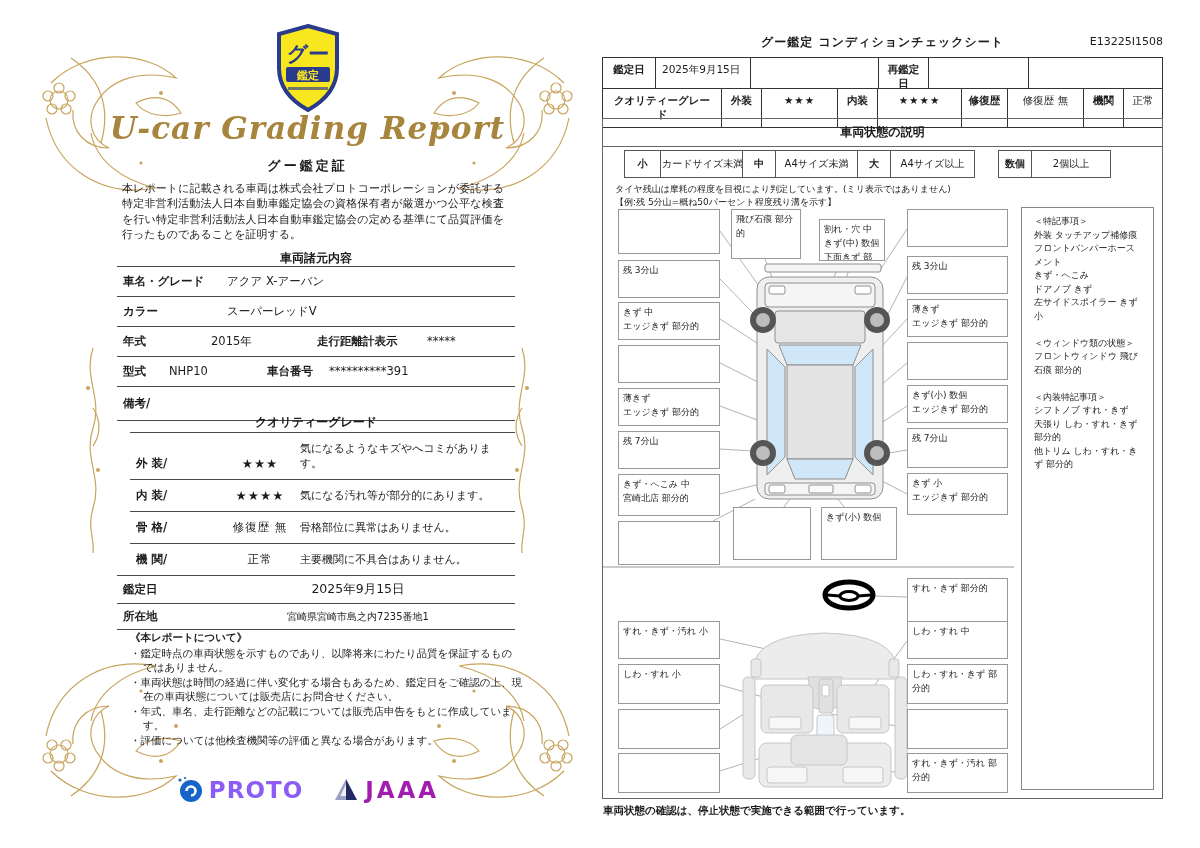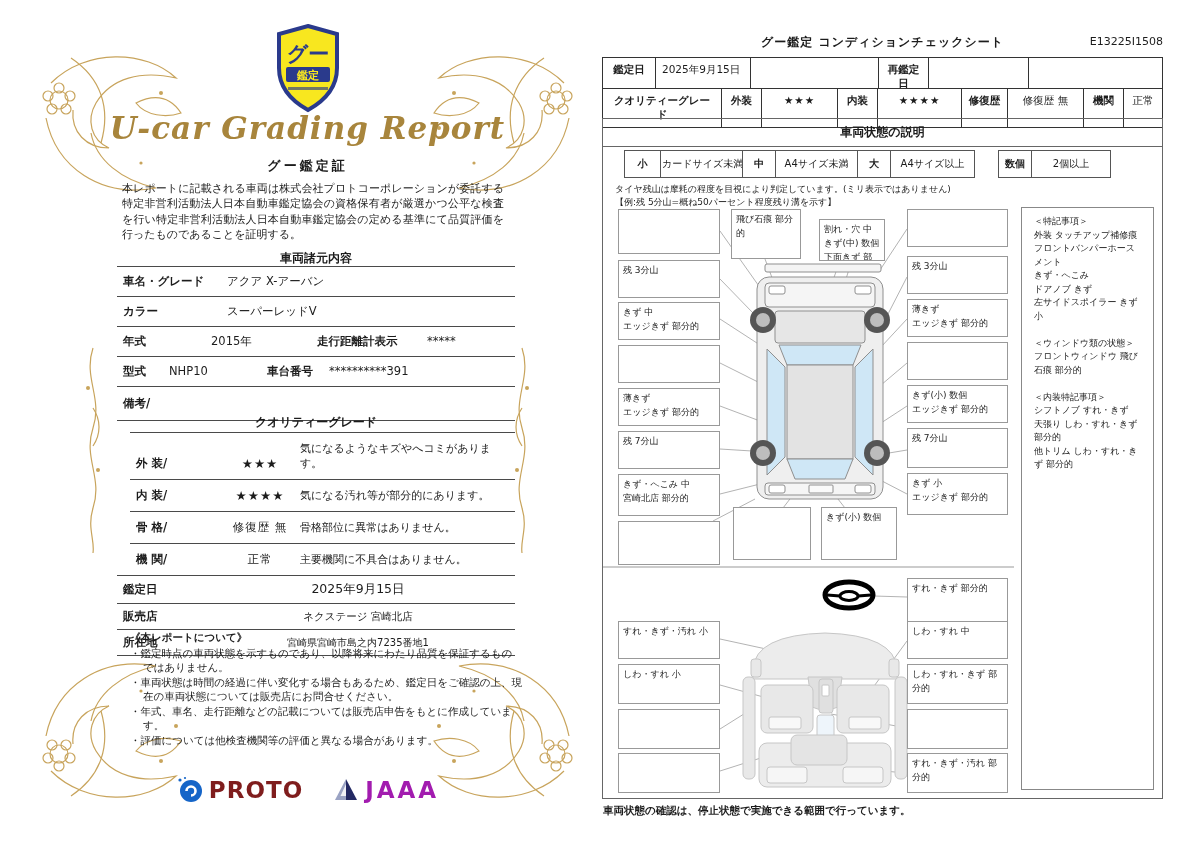--- a/index.html
+++ b/index.html
@@ -39,21 +39,21 @@
   .il{width:84px;font-weight:600;font-size:11.5px;flex:none;}
   .iv{flex:1;text-align:center;}
   .iv1{font-size:12.5px;}
   .iv2{font-size:10.5px;}
   .iv3{font-size:10px;}
   .about{position:absolute;left:95px;top:612px;width:392px;font-size:10.5px;line-height:1.34;}
   .about-h{font-weight:600;margin-bottom:2px;}
   .bullet{padding-left:13px;text-indent:-13px;margin-bottom:1px;}
   .logos{position:absolute;left:0;top:758px;width:100%;display:flex;justify-content:center;gap:30px;align-items:center;}
   .logo{display:flex;align-items:center;gap:6px;font-weight:bold;}
-  .proto-text{color:#7f1d1d;font-size:23px;letter-spacing:1px;}
+  .proto-text{color:#8b5cf6;font-size:23px;letter-spacing:1px;}
   .jaaa-text{color:#a21caf;font-size:23px;letter-spacing:3px;}
   
   .page-right{position:absolute;left:600px;top:28px;width:565px;height:804px;}
   .rp-title{position:absolute;top:6px;left:0;width:100%;text-align:center;font-size:12px;font-weight:bold;letter-spacing:1px;}
   .rp-id{position:absolute;top:7px;right:2px;font-size:11px;}
   .t1,.t2{position:absolute;left:2px;right:2px;display:grid;border:1.5px solid #333;background:#fff;}
   .t1{top:29px;grid-template-columns:52px 95px 128px 50px 100px 1fr;}
   .t2{top:60px;grid-template-columns:118px 40px 76px 40px 84px 46px 76px 40px 1fr;}
   .t1>div,.t2>div{border-left:1px solid #333;padding:5px 6px;font-size:10.5px;min-height:13px;}
   .t1>div:first-child,.t2>div:first-child{border-left:none;}
@@ -177,24 +177,20 @@
     <div class="grade-row">
       <span class="gl">機 関/</span>
       <span class="gv" style="font-size:11.5px">正常</span>
       <span class="gd">主要機関に不具合はありません。</span>
     </div>
     <div class="info-row">
       <span class="il">鑑定日</span>
       <span class="iv iv1">2025年9月15日</span>
     </div>
     <div class="info-row">
-      <span class="il">販売店</span>
-      <span class="iv iv2">ネクステージ 宮崎北店</span>
-    </div>
-    <div class="info-row">
       <span class="il">所在地</span>
       <span class="iv iv3">宮崎県宮崎市島之内7235番地1</span>
     </div>
   </div>
 
   <div class="about">
     <div class="about-h">《本レポートについて》</div>
     <div class="bullet">・鑑定時点の車両状態を示すものであり、以降将来にわたり品質を保証するものではありません。</div>
     <div class="bullet">・車両状態は時間の経過に伴い変化する場合もあるため、鑑定日をご確認の上、現在の車両状態については販売店にお問合せください。</div>
     <div class="bullet">・年式、車名、走行距離などの記載については販売店申告をもとに作成しています。</div>

